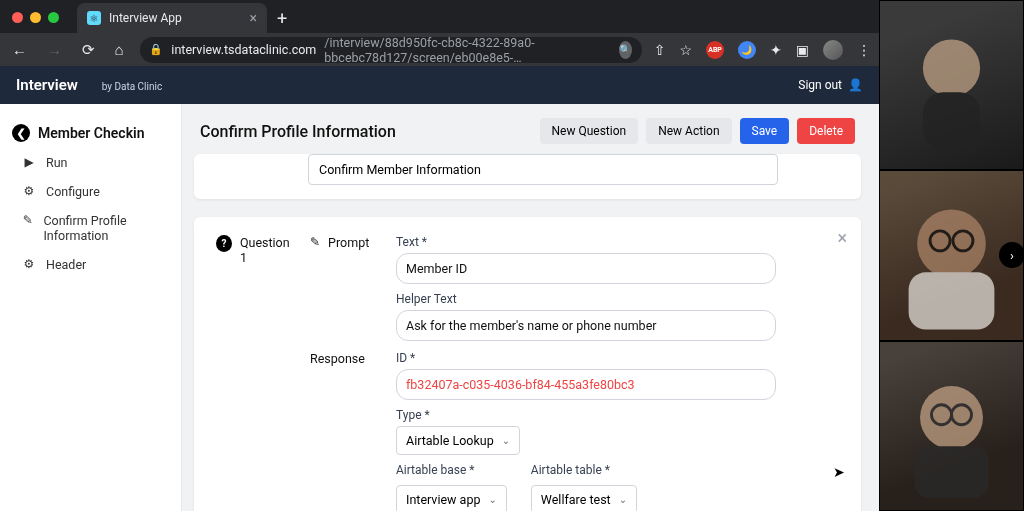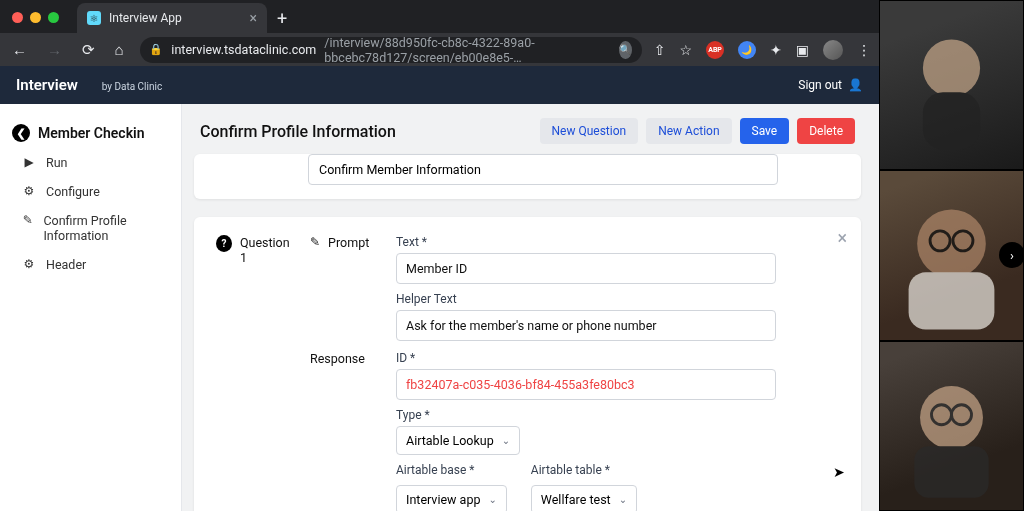--- a/index.html
+++ b/index.html
@@ -46,41 +46,41 @@
 .sb-back{width:18px;height:18px;background:#000;color:#fff;border-radius:50%;display:flex;align-items:center;justify-content:center;font-size:11px;cursor:pointer}
 .sb-item{display:flex;align-items:flex-start;gap:10px;padding:7px 14px 7px 22px;font-size:12.5px;color:#333;cursor:pointer}
 .sb-item.indent{padding-left:40px}
 .sb-icon{width:14px;text-align:center;color:#333;font-size:12px}
 
 .main{flex:1;padding:0 18px 0 12px;overflow-y:auto}
 .page-header{display:flex;align-items:center;justify-content:space-between;padding:14px 6px 10px}
 .page-title{font-size:16px;font-weight:500;color:#111}
 .btn-row{display:flex;gap:8px}
 .btn{padding:6px 12px;font-size:12px;border-radius:4px;border:none;cursor:pointer}
-.btn.gray{background:#e5e7eb;color:#1d4ed8}
+.btn.gray{background:#e5e7eb;color:#000000}
 .btn.blue{background:#2563eb;color:#fff}
 .btn.red{background:#ef4444;color:#ffffff}
 
 .card{background:#fff;border-radius:6px;box-shadow:0 1px 3px rgba(0,0,0,0.08);margin-bottom:18px;padding:14px 18px}
 .card.small-pad{padding:0 18px 14px}
 .banner-input{border:1px solid #d1d5db;border-radius:4px;padding:7px 10px;font-size:12.5px;margin-left:96px;width:470px}
 
 .q-card{position:relative;padding:18px 22px 26px}
 .q-close{position:absolute;right:14px;top:10px;color:#9ca3af;font-size:18px;cursor:pointer}
 .q-row{display:flex;gap:14px;margin-bottom:6px}
 .q-left{display:flex;gap:8px;width:80px;font-size:12.5px;color:#111;flex-shrink:0}
 .q-help{width:17px;height:17px;background:#000;color:#fff;border-radius:50%;display:flex;align-items:center;justify-content:center;font-size:10px;font-weight:700}
 .q-mid{width:72px;display:flex;gap:8px;font-size:12.5px;color:#111;flex-shrink:0}
 .pencil{font-size:12px;color:#111}
 .q-main{flex:1}
 
 .field-label{font-size:12px;color:#374151;margin-bottom:4px;margin-top:8px}
 .field-label:first-child{margin-top:0}
 .star::after{content:" *"}
-.text-input{width:100%;max-width:380px;border:1px solid #d1d5db;border-radius:4px;padding:7px 9px;font-size:12.5px;color:#111;background:#fff}
+.text-input{width:100%;max-width:380px;border:1px solid #d1d5db;border-radius:12px;padding:7px 9px;font-size:12.5px;color:#111;background:#fff}
 .text-input.dim{color:#ef4444}
 .select-like{display:inline-flex;align-items:center;gap:8px;border:1px solid #d1d5db;border-radius:4px;padding:6px 9px;font-size:12.5px;background:#fff;cursor:pointer}
 .select-like .chev{color:#6b7280;font-size:10px}
 .inline-selects{display:flex;gap:24px;margin-top:8px;flex-wrap:wrap}
 .inline-col{display:flex;flex-direction:column;gap:4px}
 
 
 .vid-cell{flex:1;background:#222 center/cover no-repeat;border:1px solid #000;position:relative}
 .vid-cell.c1{background:linear-gradient(160deg,#3a3a3a 20%,#2a2a2a 60%,#1a1a1a)}
 .vid-cell.c2{background:linear-gradient(160deg,#5a4a3a 10%,#3a2a20 70%)}

